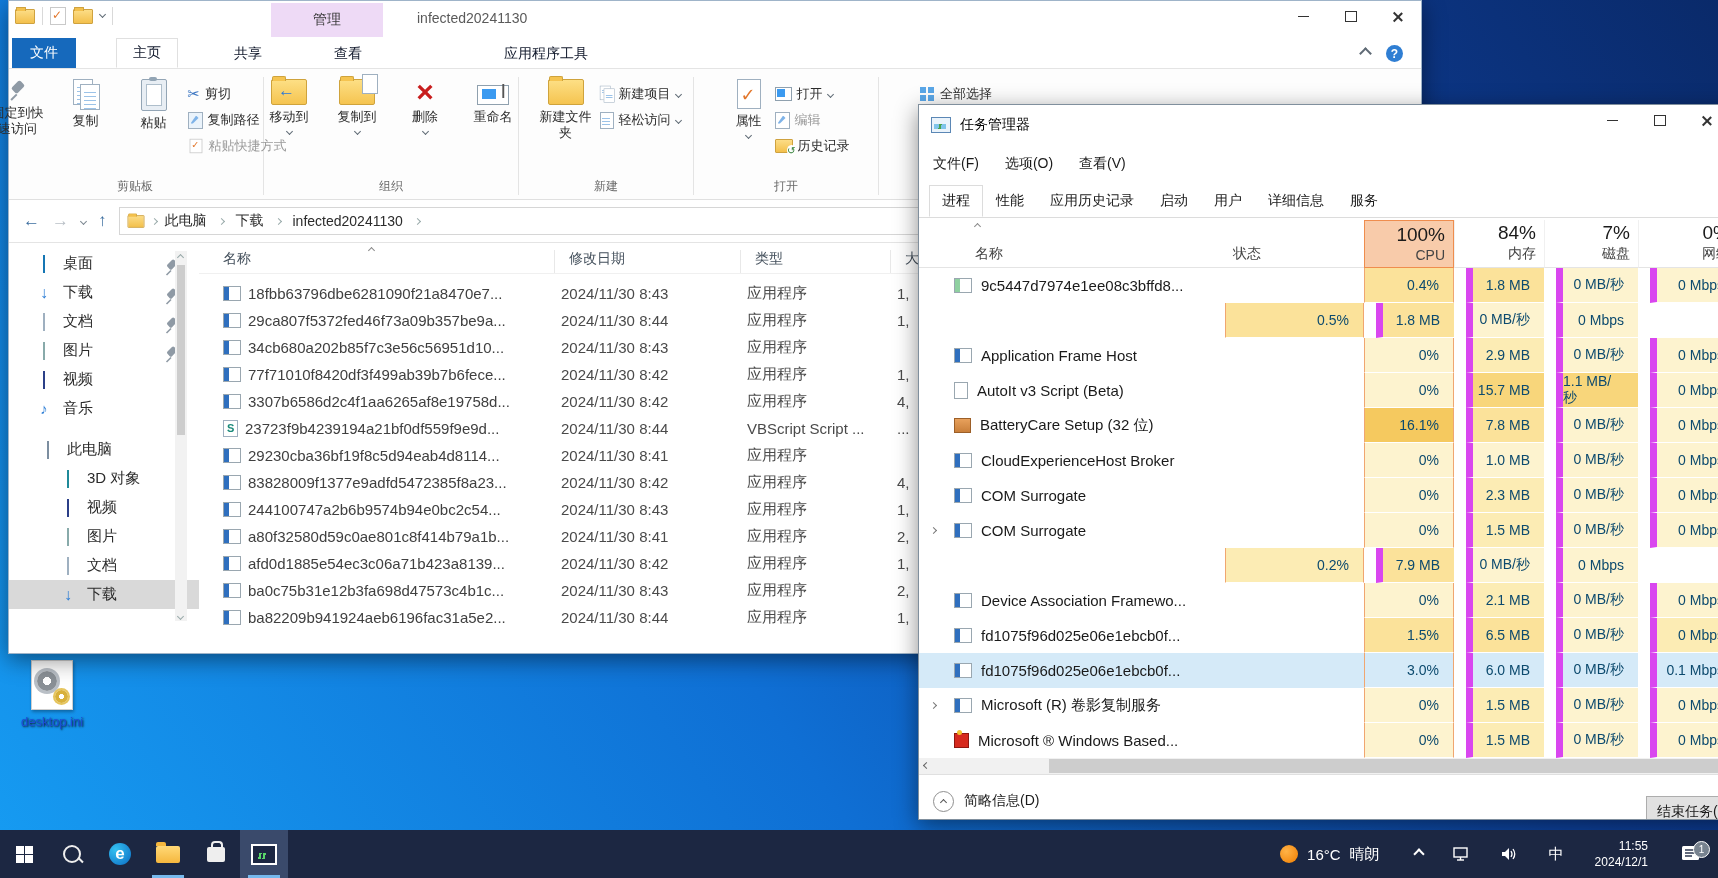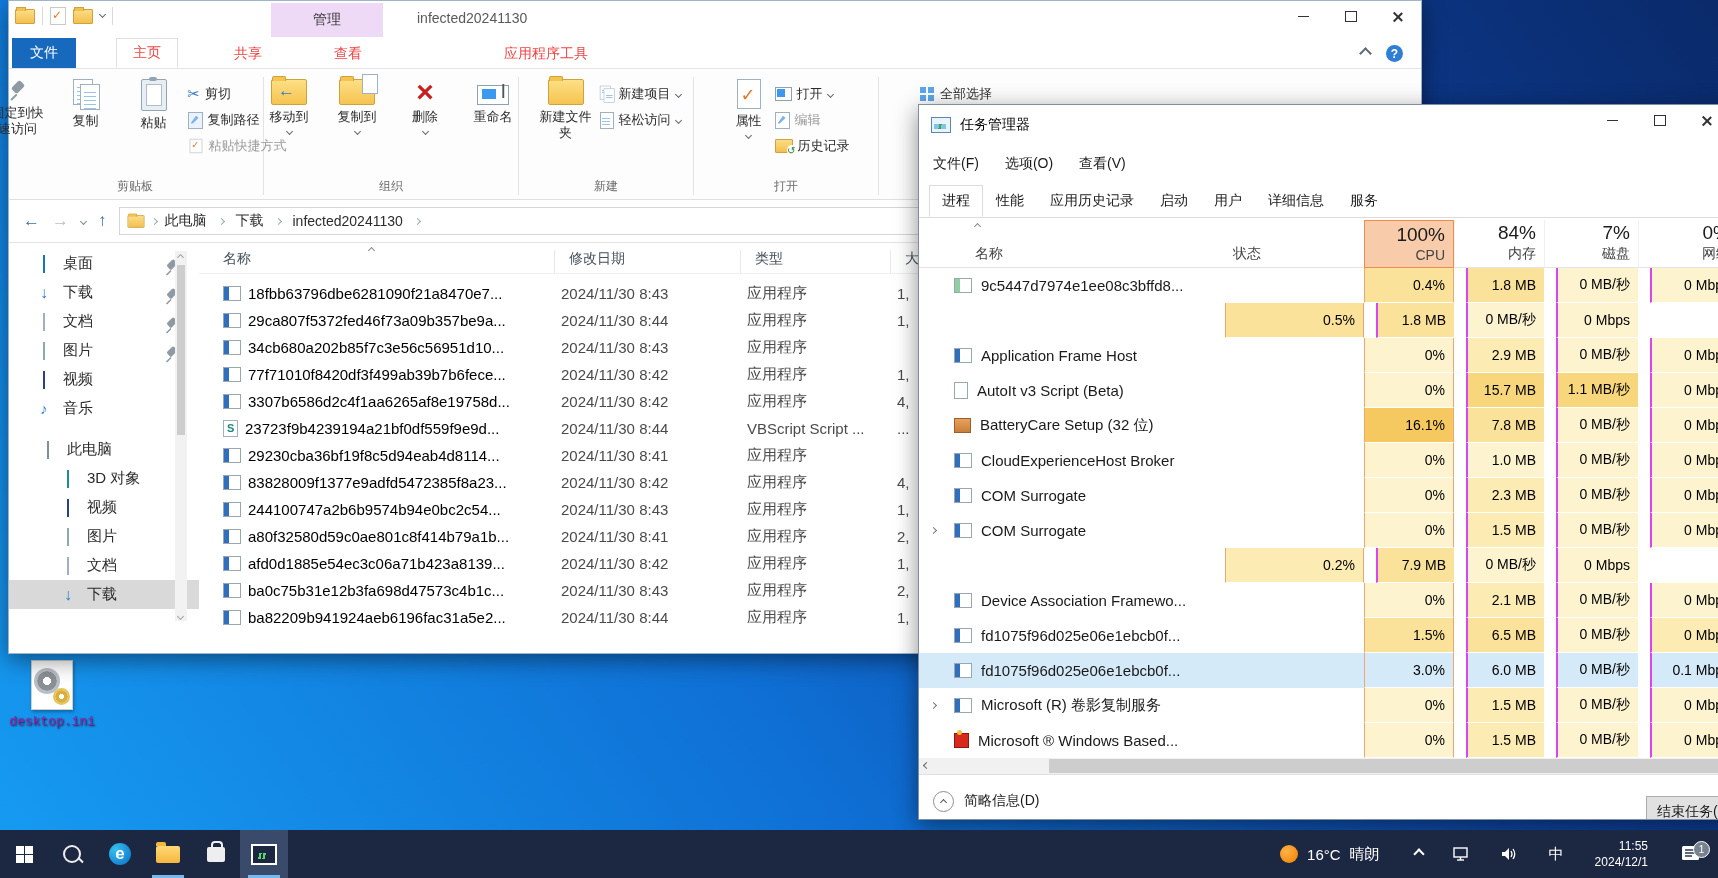--- a/index.html
+++ b/index.html
@@ -26,21 +26,21 @@
       display:flex;align-items:center;justify-content:center;font-size:14px;}
   .etitle-text{position:absolute;left:408px;top:9px;font-size:14px;color:#5a5a5a;}
   .caps{position:absolute;right:0;top:0;display:flex;}
   .cap{width:47px;height:31px;display:flex;align-items:center;justify-content:center;}
   .ico-min{width:11px;height:1px;background:#333;}
   .ico-max{width:10px;height:9px;border:1px solid #333;}
   .ico-close{position:relative;width:12px;height:12px;}
   .ico-close:before,.ico-close:after{content:"";position:absolute;left:5px;top:0;width:1.5px;height:12px;background:#333;}
   .ico-close:before{transform:rotate(45deg);} .ico-close:after{transform:rotate(-45deg);}
   .etabs{height:31px;display:flex;align-items:flex-end;background:#fff;border-bottom:1px solid #e4e4e4;position:relative;gap:40px;}
-  .etab{padding:5px 16px;font-size:14px;color:#ef4444;}
+  .etab{padding:5px 16px;font-size:14px;color:#0f172a;}
   .etab.file{background:#1669bc;color:#fff;margin-left:3px;padding:6px 18px;}
   .etab.sel{border:1px solid #e0e0e0;border-bottom:1px solid #fff;background:#fff;}
   .etab.tool{margin-left:70px;}
   .ribbonhelp{position:absolute;right:18px;top:8px;display:flex;gap:16px;align-items:center;}
   .qmark{width:17px;height:17px;border-radius:50%;background:#2f7ed3;color:#fff;font-size:12px;font-weight:bold;
       display:flex;align-items:center;justify-content:center;}
   .ribbon{height:131px;background:#fdfdfd;border-bottom:1px solid #e0e0e0;display:flex;box-sizing:border-box;padding-top:4px;}
   .rgroup{display:flex;flex-direction:column;align-items:center;position:relative;}
   .rgroup .rbody{flex:1;display:flex;align-items:flex-start;padding-top:4px;}
   .rgl{font-size:12px;color:#6a6a6a;padding:3px 0 4px;}
@@ -105,21 +105,21 @@
   .i-cube{width:13px;height:13px;background:#39b8c9;transform:rotate(45deg);border:1px solid #1f8a99;}
   .sbscroll{position:absolute;right:12px;top:8px;bottom:12px;width:12px;background:#f2f2f2;}
   .sbscroll .thumb{position:absolute;left:2px;top:14px;width:8px;height:170px;background:#cdcdcd;}
   .flist{position:absolute;left:190px;top:0;right:0;bottom:0;overflow:hidden;}
   .fhead{display:grid;grid-template-columns:346px 186px 150px 140px;padding-left:10px;height:30px;align-items:end;
       font-size:14px;color:#44505c;border-bottom:1px solid #f0f0f0;}
   .fhead .hc{border-right:1px solid #e8e8e8;padding:0 6px 5px 14px;position:relative;}
   .fhead .hc .sort{position:absolute;left:160px;top:-2px;}
   .frows{padding-top:6px;}
   .frow{display:grid;grid-template-columns:346px 186px 150px 140px;padding-left:10px;height:27px;align-items:center;font-size:15px;}
-  .fname{display:flex;align-items:center;gap:7px;padding-left:14px;color:#000000;white-space:nowrap;}
+  .fname{display:flex;align-items:center;gap:7px;padding-left:14px;color:#404040;white-space:nowrap;}
   .fmeta{color:#4a4a4a;padding-left:6px;white-space:nowrap;}
   .i-app{width:16px;height:13px;border:1px solid #9aa7b0;background:#fff;box-shadow:inset 5px 0 0 #2f6fbe;flex:none;}
   .i-vbs{width:13px;height:15px;background:#fff;border:1px solid #9fb0c0;position:relative;flex:none;}
   .i-vbs:before{content:"S";position:absolute;left:3px;top:1px;font-size:11px;color:#1b8a7a;font-weight:bold;}
   .estatus{height:24px;border-top:1px solid #e4e4e4;display:flex;align-items:center;font-size:13px;color:#3f3f3f;gap:26px;padding-left:20px;background:#fff;}
   
   #taskmgr{left:918px;top:104px;width:868px;height:716px;z-index:20;border:1px solid #808f9d;box-sizing:border-box;overflow:hidden;}
   .ttitle{height:40px;display:flex;align-items:center;padding-left:12px;gap:9px;position:relative;}
   .tmico{width:18px;height:14px;border:1px solid #5b87b5;background:#eaf3fb;position:relative;}
   .tmico:before{content:"";position:absolute;left:2px;top:6px;width:12px;height:5px;
@@ -136,23 +136,23 @@
   .thc .pct{font-size:19px;color:#1a1a1a;}
   .thc.cpu{background:#f8cbaa;border:1px solid #ef8d4e;}
   .thc .sort{position:absolute;left:56px;top:4px;}
   .thc.namec{padding-left:56px;}
   .procs{}
   .prow{display:grid;grid-template-columns:306px 139px 90px 90px 94px 100px;height:35px;}
   .prow.sel .pname, .prow.sel .stat{background:#d5eaf8;}
   .pname{display:flex;align-items:center;gap:9px;padding-left:12px;font-size:15px;color:#1a1a1a;white-space:nowrap;overflow:hidden;}
   .pcaret{width:14px;flex:none;display:flex;align-items:center;}
   .stat{}
-  .cell{display:flex;align-items:center;justify-content:flex-end;padding-right:8px;font-size:14px;color:#000000;
+  .cell{display:flex;align-items:center;justify-content:flex-end;padding-right:14px;font-size:14px;color:#0c4a6e;
       border-bottom:1px solid #fff;box-sizing:border-box;}
-  .cell.m,.cell.d,.cell.n{border-left:2px solid #d946ef;margin-left:12px;}
+  .cell.m,.cell.d,.cell.n{border-left:7px solid #d946ef;margin-left:12px;}
   .cell.c{border-left:1px solid #f0a670;border-right:1px solid #f0a670;}
   .h0{background:#fdf3cf;} .h1{background:#fcecb4;} .h2{background:#fbe29a;} .h3{background:#f8d67b;} .h4{background:#f5c95f;}
   .hsel{background:#d5eaf8 !important;}
   .i-appwin{width:16px;height:13px;border:1px solid #9aa7b0;background:#fff;box-shadow:inset 5px 0 0 #2f6fbe;flex:none;}
   .i-appwin.lt{box-shadow:inset 5px 0 0 #8fd0a0;}
   .i-docb{width:12px;height:15px;background:#fff;border:1px solid #9aa7b0;flex:none;}
   .i-pkg{width:15px;height:13px;background:linear-gradient(#e8a15c,#c97f3a);border:1px solid #9c5f28;flex:none;}
   .i-pen{width:15px;height:15px;border:1px solid #24418c;background:#fff;position:relative;flex:none;}
   .i-pen:before{content:"";position:absolute;left:2px;top:2px;width:11px;height:11px;background:#1d3c8f;clip-path:polygon(0 100%,75% 0,100% 25%,25% 100%);}
   .i-cubeR{width:13px;height:13px;background:#d62a1e;border:1px solid #8f1710;position:relative;flex:none;}
@@ -163,21 +163,21 @@
   .tfoot{height:52px;border-top:1px solid #e0e0e0;display:flex;align-items:center;padding-left:14px;gap:10px;position:relative;}
   .circhev{width:19px;height:19px;border-radius:50%;border:1px solid #8f8f8f;display:flex;align-items:center;justify-content:center;}
   .tfoot .txt{font-size:14px;color:#1a1a1a;}
   .endbtn{position:absolute;left:727px;top:21px;width:110px;height:29px;background:#e1e1e1;border:1px solid #adadad;
       font-size:14px;color:#1a1a1a;display:flex;align-items:center;padding-left:10px;white-space:nowrap;}
   
   .deskicon{position:absolute;left:6px;top:660px;width:92px;z-index:5;display:flex;flex-direction:column;align-items:center;gap:4px;}
   .inifile{width:40px;height:48px;background:#fff;border:1px solid #cfcfcf;position:relative;box-shadow:1px 2px 3px rgba(0,0,0,.3);}
   .gear1{position:absolute;left:5px;top:10px;width:20px;height:20px;border-radius:50%;background:radial-gradient(circle,#fff 28%,#8a9096 30%);box-shadow:0 0 0 3px #b9bfc6;}
   .gear2{position:absolute;right:4px;bottom:6px;width:13px;height:13px;border-radius:50%;background:radial-gradient(circle,#fff 28%,#d8b13c 30%);box-shadow:0 0 0 2px #e6c55e;}
-  .deskicon .lbl{font-size:13px;color:#a21caf;text-shadow:1px 1px 2px rgba(0,0,0,.85);font-family:Liberation Mono, monospace;}
+  .deskicon .lbl{font-size:13px;color:#1d4ed8;text-shadow:1px 1px 2px rgba(0,0,0,.85);}
   
   #taskbar{position:absolute;left:0;bottom:0;width:1718px;height:48px;background:#1c2742;z-index:30;display:flex;align-items:stretch;}
   .tbbtn{width:48px;display:flex;align-items:center;justify-content:center;position:relative;}
   .tbbtn.active:after{content:"";position:absolute;left:8px;right:8px;bottom:0;height:3px;background:#76b9ed;}
   .tbbtn.hl{background:#3a4a6b;}
   .startlogo{width:17px;height:17px;display:grid;grid-template-columns:8px 8px;grid-template-rows:8px 8px;gap:1px;}
   .startlogo i{background:#fff;}
   .searchico{width:14px;height:14px;border:2px solid #eee;border-radius:50%;position:relative;}
   .searchico:before{content:"";position:absolute;left:12px;top:12px;width:7px;height:2px;background:#eee;transform:rotate(45deg);}
   .edgeico{width:22px;height:22px;border-radius:50%;background:radial-gradient(circle at 30% 30%,#35c1f1,#0b6cc4);

